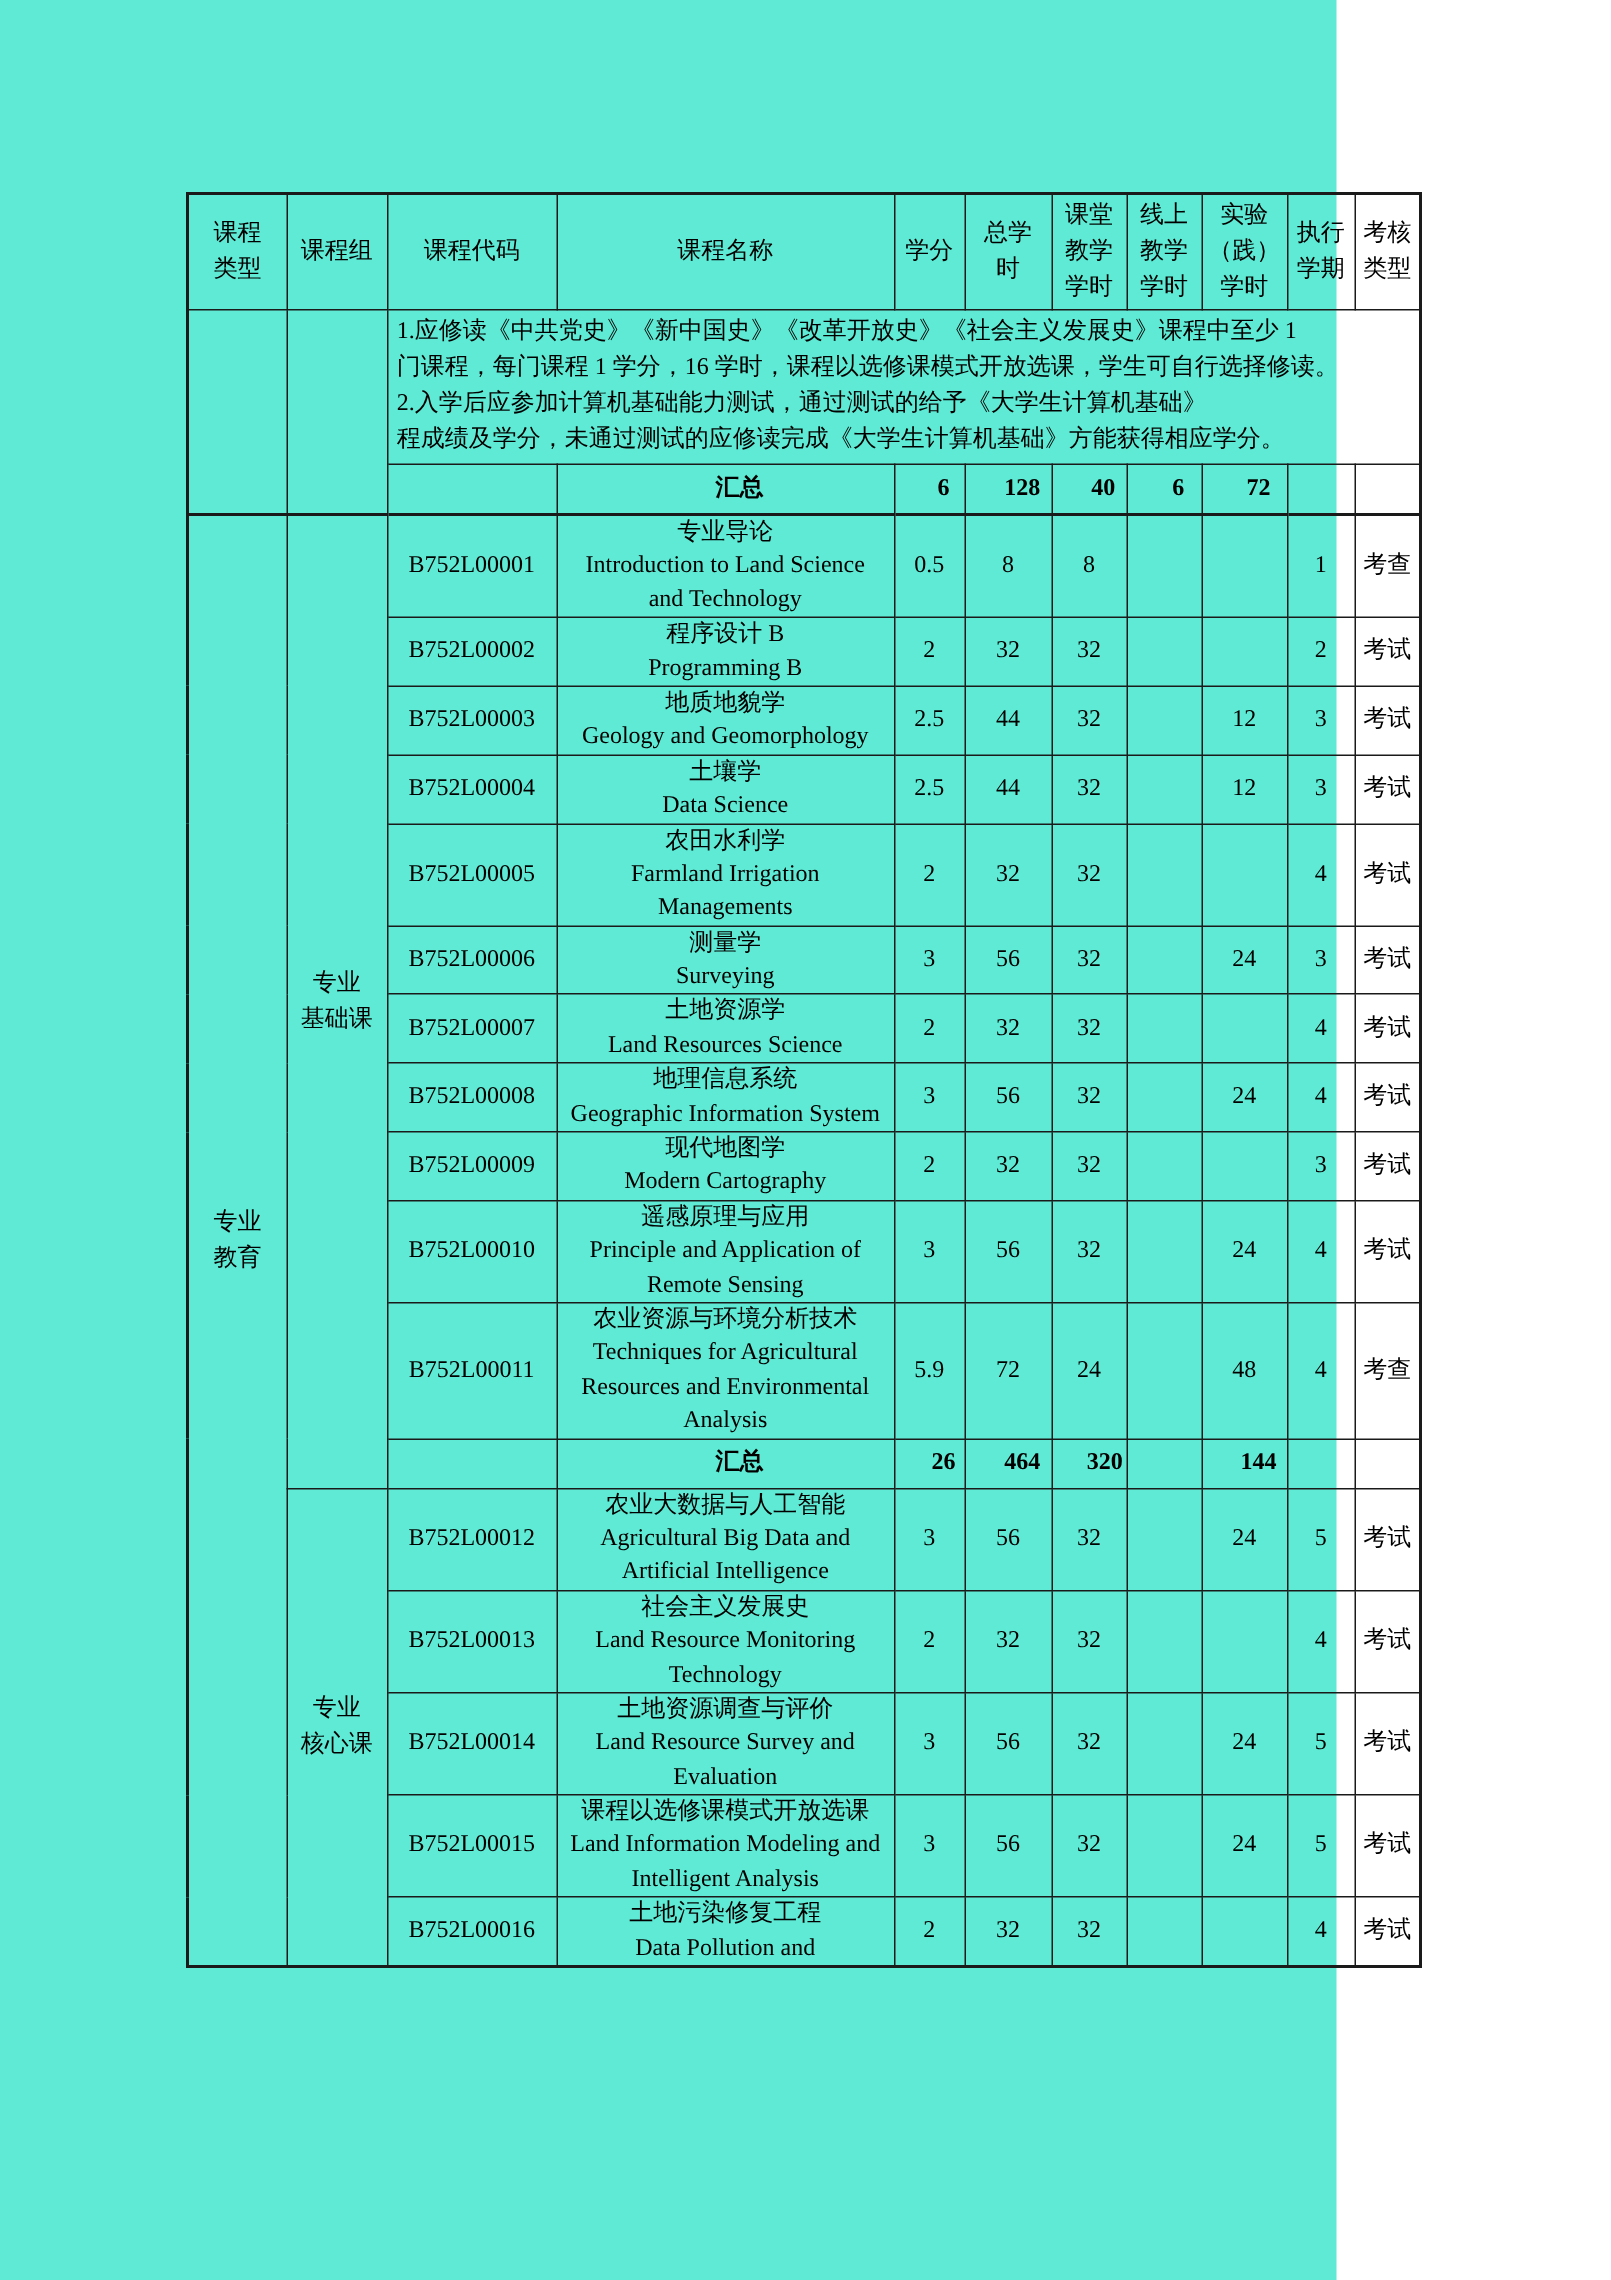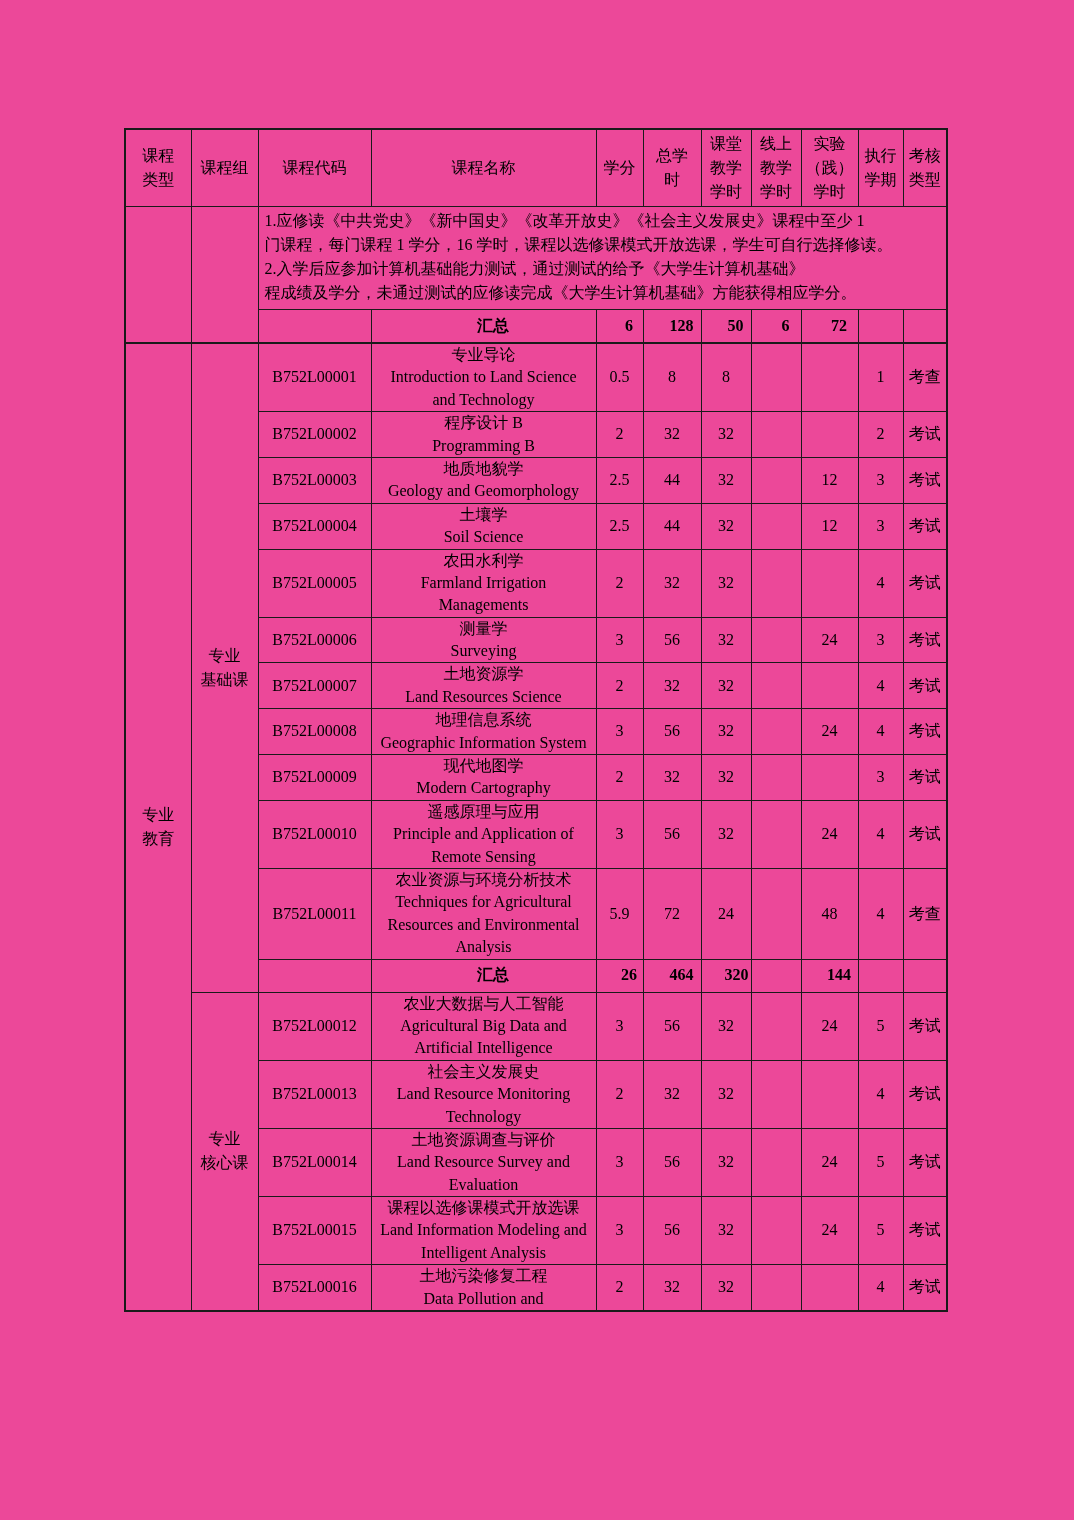--- a/index.html
+++ b/index.html
@@ -3,21 +3,21 @@
 <meta charset="utf-8">
 <style>
   html, body { margin: 0; padding: 0; }
   body {
     width: 1074px; height: 1520px;
     background: #ffffff;
     overflow: hidden;
     font-family: "Liberation Serif", "DejaVu Serif", serif;
     color: #000;
   }
-  .page { position: relative; width: 1074px; height: 1520px; background: #ec4899; }
+  .page { position: relative; width: 891px; height: 1520px; background: #5eead4; }
   table.curriculum {
     position: absolute; left: 124px; top: 128px;
     border-collapse: collapse; table-layout: fixed;
     width: 822px;
     border: 2px solid #1a1a1a;
     font-size: 16px;
   }
   td {
     border: 1px solid #1a1a1a;
     text-align: center;
@@ -91,21 +91,21 @@
 门课程，每门课程 1 学分，16 学时，课程以选修课模式开放选课，学生可自行选择修读。
 2.入学后应参加计算机基础能力测试，通过测试的给予《大学生计算机基础》
 程成绩及学分，未通过测试的应修读完成《大学生计算机基础》方能获得相应学分。</td>
       </tr>
 
       <tr class="sum">
         <td></td>
         <td>汇总</td>
         <td>6</td>
         <td>128</td>
-        <td>50</td>
+        <td>40</td>
         <td>6</td>
         <td>72</td>
         <td></td>
         <td></td>
       </tr>
 
       <tr class="section-start">
         <td class="pre vlabel" rowspan="17">专业
 教育</td>
         <td class="pre vlabel" rowspan="12">专业
@@ -151,21 +151,21 @@
         <td></td>
         <td>12</td>
         <td>3</td>
         <td>考试</td>
       </tr>
 
       <tr>
         <td>B752L00004</td>
         <td class="name">
             <div>土壤学</div>
-            <div>Soil Science</div>
+            <div>Data Science</div>
           </td>
         <td>2.5</td>
         <td>44</td>
         <td>32</td>
         <td></td>
         <td>12</td>
         <td>3</td>
         <td>考试</td>
       </tr>
 

